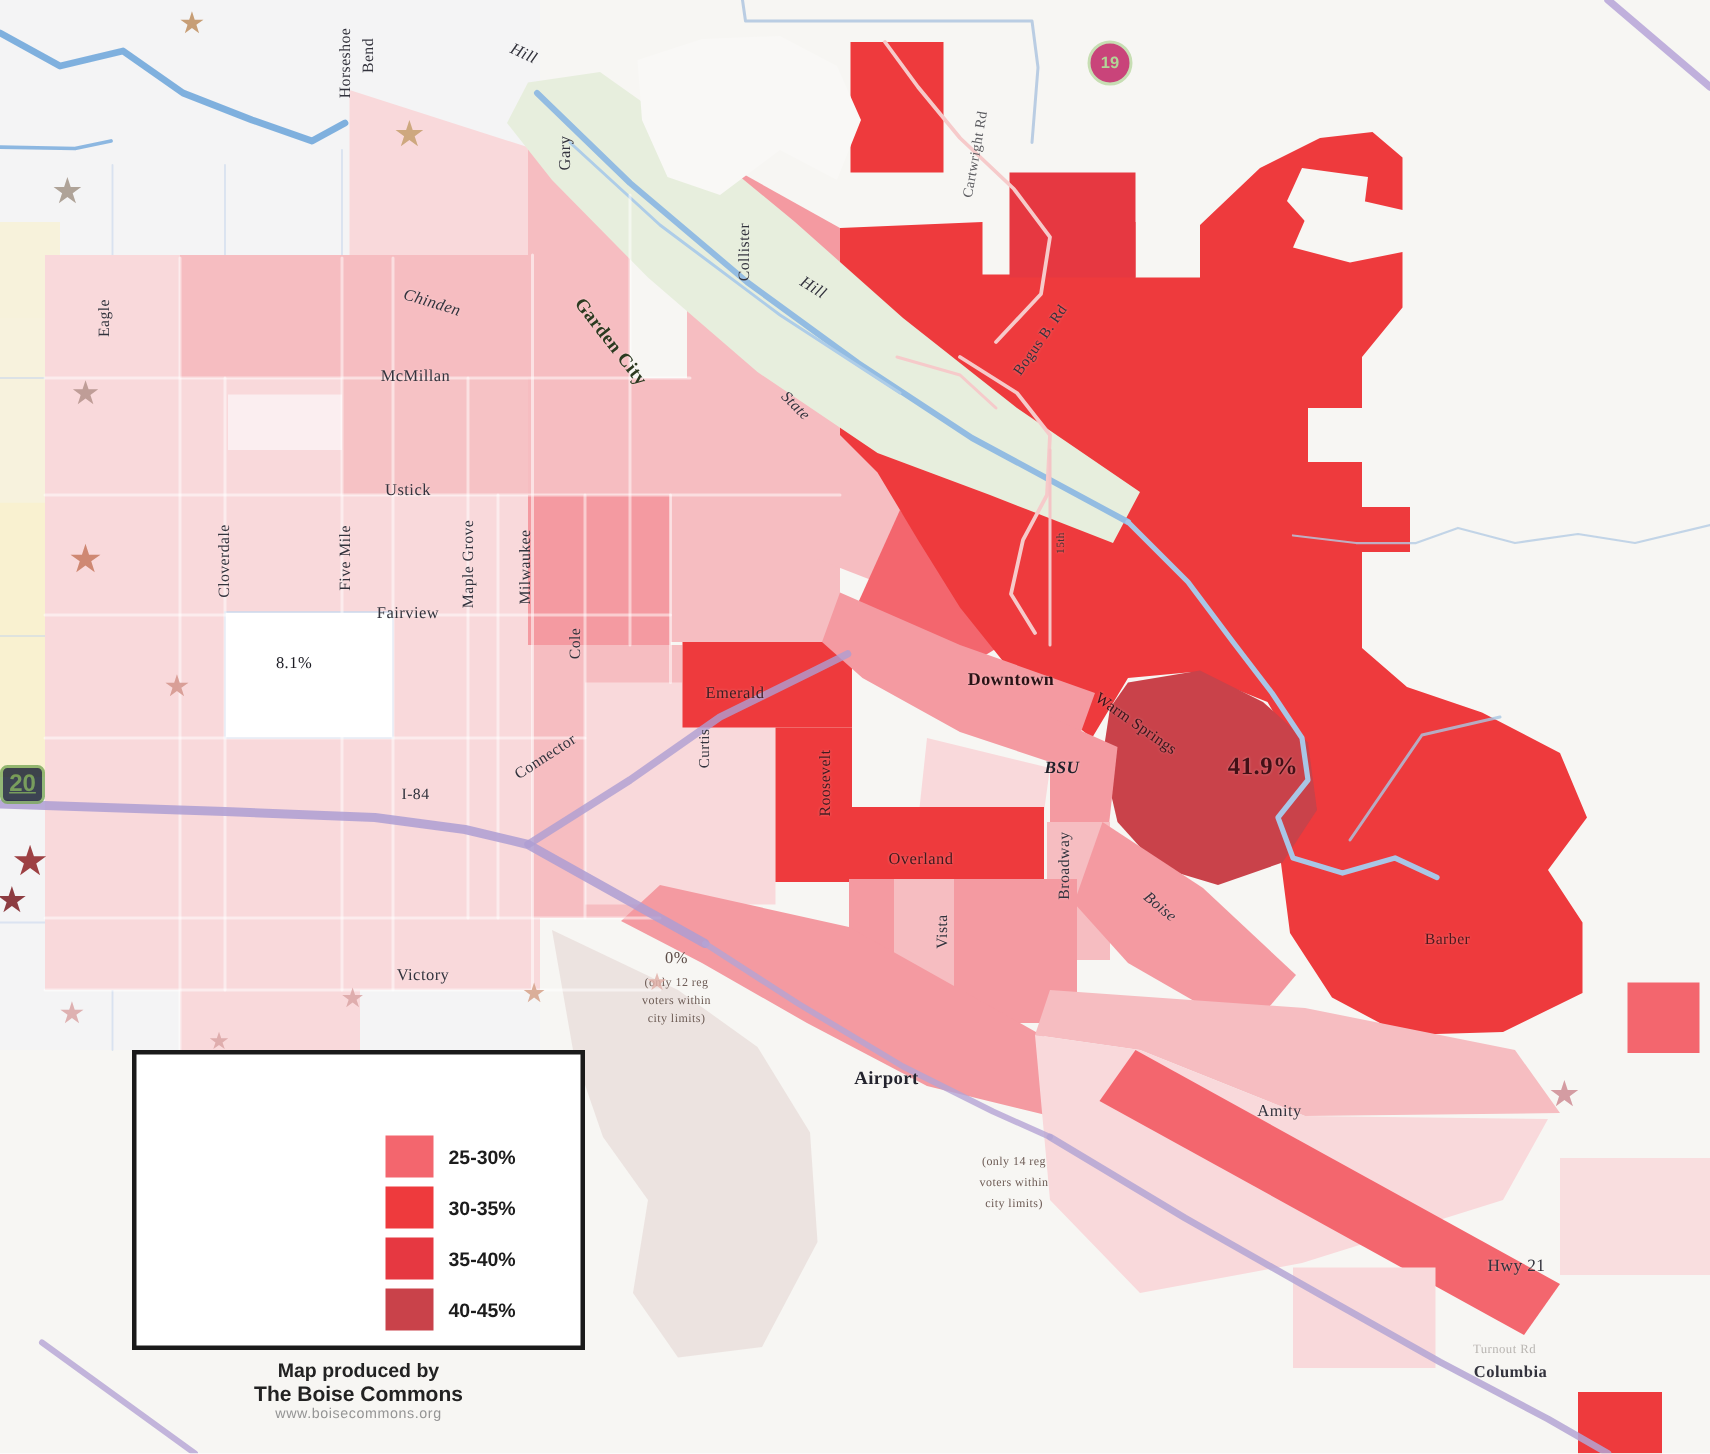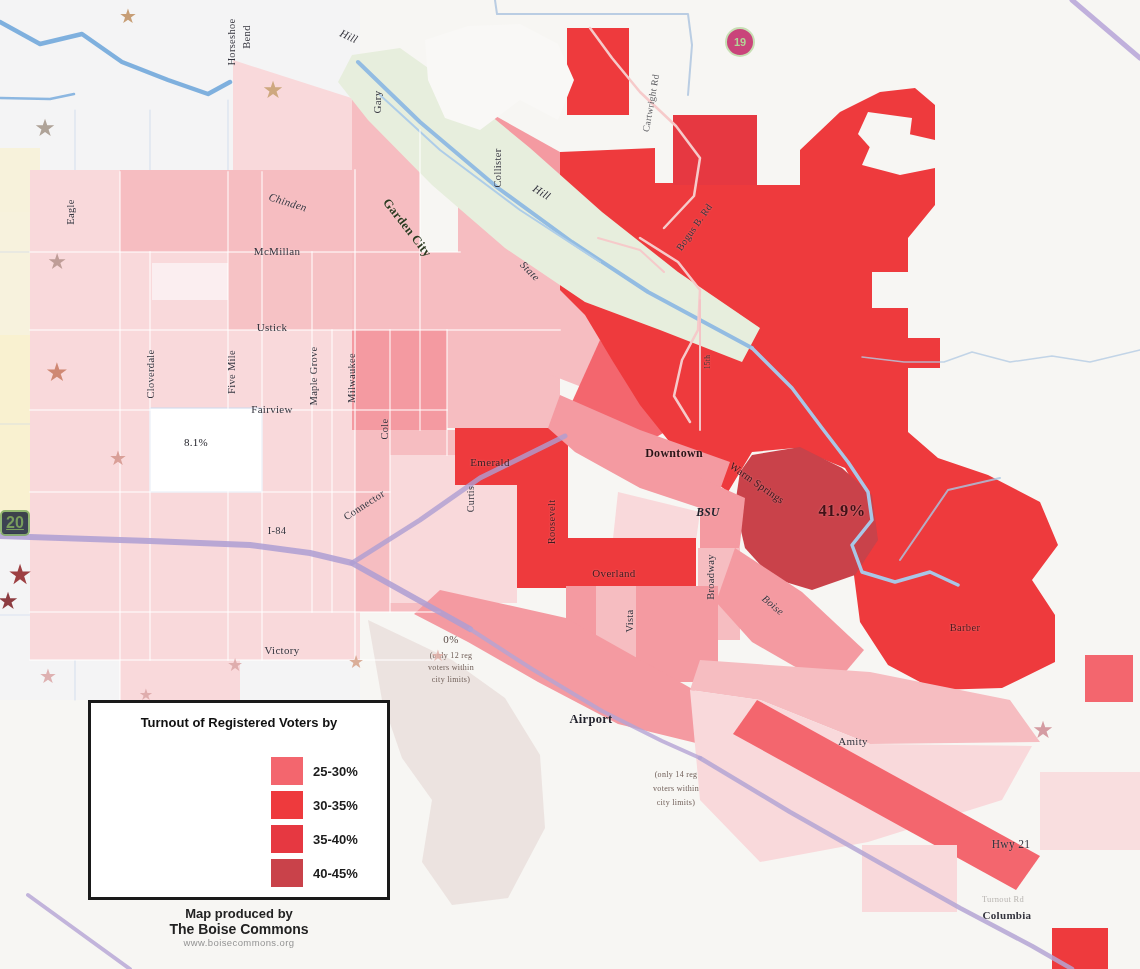--- a/index.html
+++ b/index.html
@@ -11,21 +11,21 @@
        letter-spacing:.3px;color:#33333d;text-shadow:0 0 2px rgba(255,255,255,.35);}
   .star{position:absolute;line-height:1;transform:translate(-50%,-50%);}
   .shield{position:absolute;display:flex;align-items:center;justify-content:center;
           font-family:"Liberation Sans",sans-serif;font-weight:bold;opacity:.8;}
   
   #legend{position:absolute;left:88px;top:700px;width:302px;height:200px;background:#ffffff;
           border:3px solid #1a1a1a;font-family:"Liberation Sans",sans-serif;box-sizing:border-box;}
   #legend-title{margin-top:10px;text-align:center;font-weight:bold;font-size:13px;line-height:1.55;color:#111;}
   .legend-col{position:absolute;display:flex;flex-direction:column;gap:6px;}
   #legend-col-left{left:32px;top:60px;}
-  #legend-col-right{left:180px;top:54px;}
+  #legend-col-right{left:166px;top:54px;}
   .legend-row{display:flex;align-items:center;height:28px;}
   .legend-swatch{width:32px;height:28px;margin-right:10px;flex:0 0 auto;}
   .legend-label{font-size:13px;font-weight:bold;color:#1c1c1c;}
   #credit{position:absolute;left:88px;top:906px;width:302px;text-align:center;
           font-family:"Liberation Sans",sans-serif;color:#222;}
   #credit .c1{font-weight:bold;font-size:13px;}
   #credit .c2{font-weight:bold;font-size:14px;}
   #credit .c3{font-size:9.5px;color:#949494;letter-spacing:.4px;}
 </style>
 </head>
@@ -190,21 +190,20 @@
       <div class="star" style="left: 438px; top: 656px; color: rgb(226, 178, 170); font-size: 16px; opacity: 0.85;">★</div>
       <div class="star" style="left: 1043px; top: 730px; color: rgb(207, 141, 148); font-size: 24px; opacity: 0.85;">★</div>
     </div>
   <div id="shields-layer">
       <div class="shield" style="left: 0px; top: 510px; width: 26px; height: 22px; border-radius: 5px; border: 2px solid rgb(122, 168, 88); background: #0f172a; color: rgb(90, 136, 56); font-size: 16px; text-decoration: underline;">20</div>
       <div class="shield" style="left: 725px; top: 27px; width: 26px; height: 26px; border-radius: 50%; border: 2px solid rgb(188, 217, 164); background: #be185d; color: rgb(162, 204, 128); font-size: 11px;">19</div>
     </div>
 
   <div id="legend">
     <div id="legend-title">
-      <div>Turnout of Registered Voters by</div>
     </div>
     <div id="legend-col-right" class="legend-col">
         <div class="legend-row">
           <div class="legend-swatch" style="background: rgb(243, 102, 110);"></div>
           <div class="legend-label">25-30%</div>
         </div>
         <div class="legend-row">
           <div class="legend-swatch" style="background: rgb(238, 58, 61);"></div>
           <div class="legend-label">30-35%</div>
         </div>

